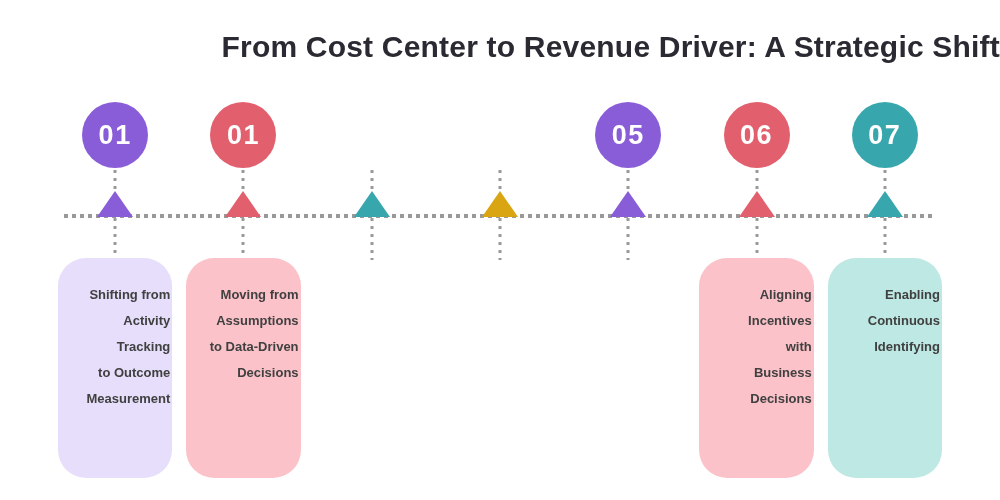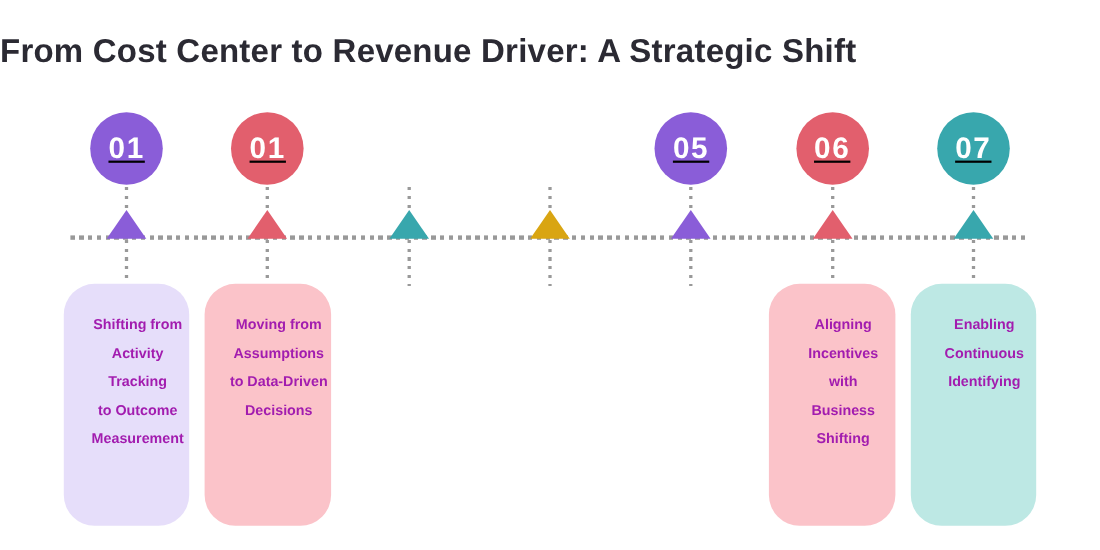--- a/index.html
+++ b/index.html
@@ -9,21 +9,21 @@
     height: 500px;
     background: #ffffff;
     overflow: hidden;
     font-family: "Liberation Sans", "DejaVu Sans", sans-serif;
   }
   .title {
     position: absolute;
     top: 30px;
     left: 0;
     width: 100%;
-    text-align: left;
+    text-align: right;
     font-size: 30px;
     font-weight: 800;
     letter-spacing: 0.2px;
     color: #2B2A33;
   }
   
   .hline {
     position: absolute;
     top: 214px;
     left: 64px;
@@ -38,21 +38,20 @@
     left: 58px;
     width: 884px;
     height: 378px;
     display: flex;
     gap: 14px;
   }
   .col {
     position: relative;
     flex: 1 1 0;
     min-width: 0;
-    text-decoration: underline;
   }
   .circle {
     position: relative;
     width: 66px;
     height: 66px;
     margin: 0 auto;
     border-radius: 50%;
     background: var(--accent);
     display: flex;
     align-items: center;
@@ -94,26 +93,26 @@
     right: 0;
     height: 220px;
     border-radius: 28px;
     background: var(--card-bg);
     z-index: 2;
     box-sizing: border-box;
     padding: 24px 2px 10px 2px;
   }
   .card .label {
     display: block;
-    text-align: center;
+    text-align: right;
     white-space: pre-line;
     font-size: 13px;
     line-height: 2.0;
     font-weight: 700;
-    color: #a21caf;
+    color: #404040;
     margin-left: 20px;
   }
 </style>
 </head>
 <body>
 
 <div class="page">
 
   <div class="title">From Cost Center to Revenue Driver: A Strategic Shift</div>
 
@@ -171,21 +170,21 @@
       <div class="vline"></div>
       <div class="circle">
         <span class="num">06</span>
       </div>
       <div class="tri"></div>
       <div class="card">
         <span class="label">Aligning
 Incentives
 with
 Business
-Shifting</span>
+Decisions</span>
       </div>
     </div>
 
     <div class="col" style="--accent: #38A7AD; --card-bg: #BDE8E4;">
       <div class="vline"></div>
       <div class="circle">
         <span class="num">07</span>
       </div>
       <div class="tri"></div>
       <div class="card">

